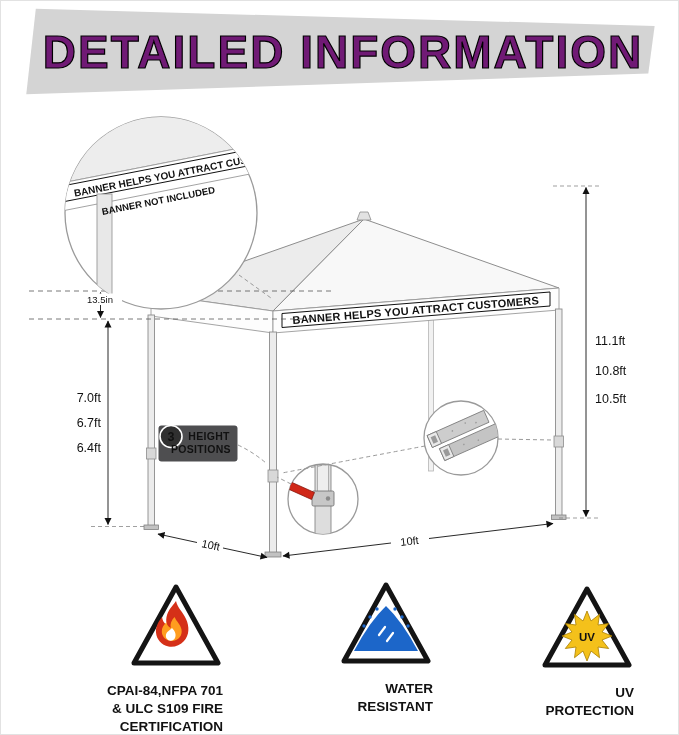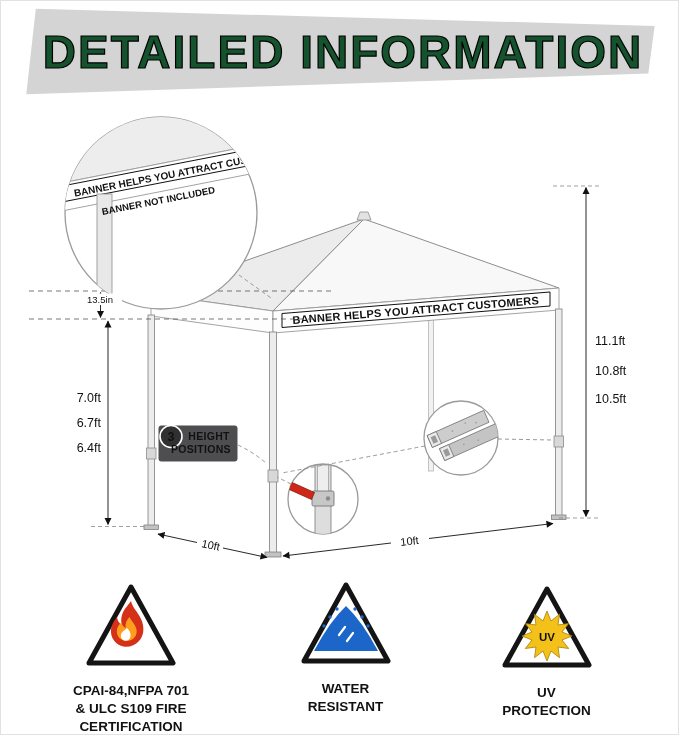--- a/index.html
+++ b/index.html
@@ -1,25 +1,25 @@
 <!DOCTYPE html>
 <html><head>
 <meta charset="utf-8">
 <style>
   html,body{margin:0;padding:0;background:#fff;}
   .page{position:relative;width:679px;height:735px;background:#fff;overflow:hidden;
         font-family:"Liberation Sans",sans-serif;border:1px solid #e2e2e2;box-sizing:border-box;}
   .header{position:absolute;left:24px;top:6px;width:636px;height:90px;background:#d4d4d4;
           clip-path:polygon(1.7% 2%,99% 21%,98% 74%,0.2% 97%);
           display:flex;align-items:center;justify-content:center;}
-  .header h1{margin:0;font-size:46px;font-weight:bold;letter-spacing:2px;color:#14532d;
+  .header h1{margin:0;font-size:46px;font-weight:bold;letter-spacing:2px;color:#701a75;
              -webkit-text-stroke:1.2px #000;white-space:nowrap;}
   .diagram{position:absolute;left:0;top:95px;width:679px;height:478px;}
   .diagram text{font-family:"Liberation Sans",sans-serif;fill:#111;}
-  .certs .cert{position:absolute;text-align:center;}
+  .certs .cert{position:absolute;text-align:right;}
   .cert-fire{left:38px;top:580px;width:184px;}
   .cert-water{left:257px;top:578px;width:175px;}
   .cert-uv{left:458px;top:582px;width:175px;}
   .cert-label{margin-top:9px;font-size:13.5px;font-weight:bold;color:#111;
               white-space:pre-line;line-height:1.35;}
 </style>
 </head>
 <body>
 
 <div class="page">

